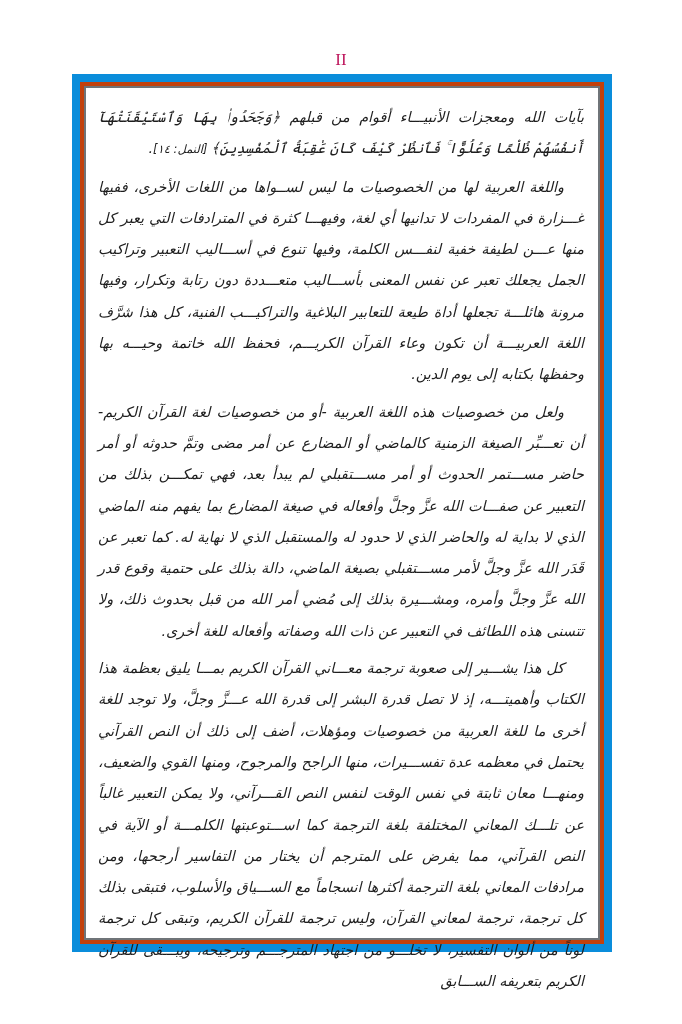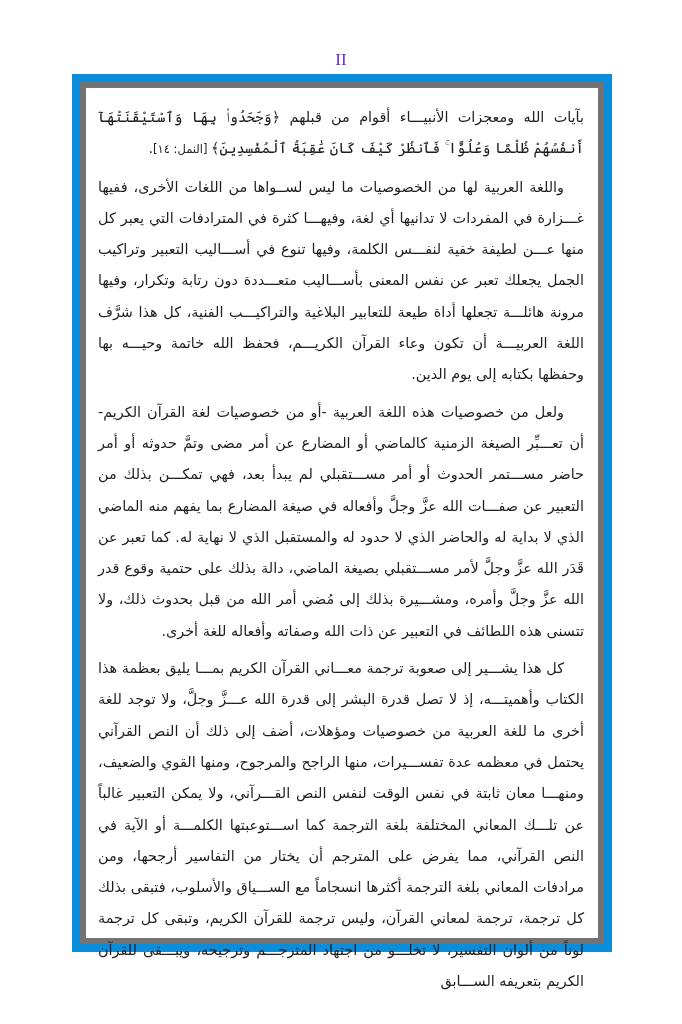--- a/index.html
+++ b/index.html
@@ -1,27 +1,28 @@
 <!DOCTYPE html>
 <html><head>
 <meta charset="utf-8">
 <style>
   html, body { margin: 0; padding: 0; background: #ffffff; }
   body { width: 682px; height: 1024px; position: relative; overflow: hidden; }
   .page-number {
     position: absolute; top: 50px; left: 0; width: 682px; text-align: center;
-    font-family: "Liberation Serif", serif; font-size: 17px; color: #6d28d9;
+    font-family: "Liberation Serif", serif; font-size: 17px; color: #be185d;
   }
   .frame-outer {
     position: absolute; left: 72px; top: 74px; width: 540px; height: 878px;
     background: #0a8ddb; box-sizing: border-box;
   }
   .frame-light {
     position: absolute; left: 8px; top: 8px; right: 8px; bottom: 8px;
-    background: #737373;
+    background: #c2410c;
+    font-style: italic;
   }
   .frame-inner {
     position: absolute; left: 4px; top: 4px; right: 4px; bottom: 4px;
     background: #ffffff; border: 2px solid #6f7478; box-sizing: border-box;
   }
   .content {
     position: absolute; left: 12px; right: 14px; top: 14px; bottom: 8px;
     direction: rtl; text-align: justify; text-align-last: right;
     font-family: "DejaVu Sans", sans-serif; font-size: 14.4px; line-height: 31.3px;
     color: #1e1e1e;

